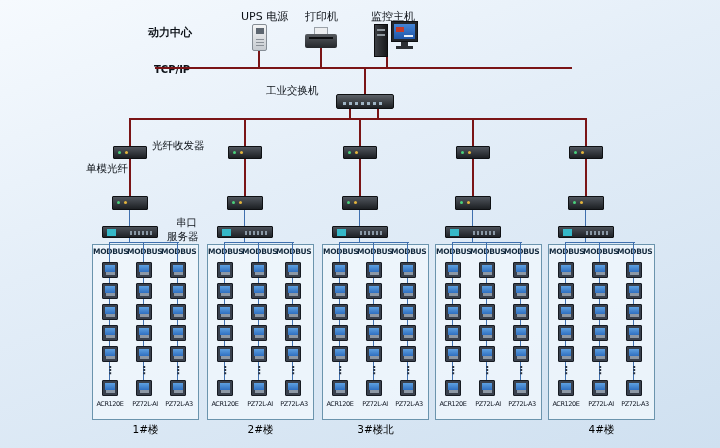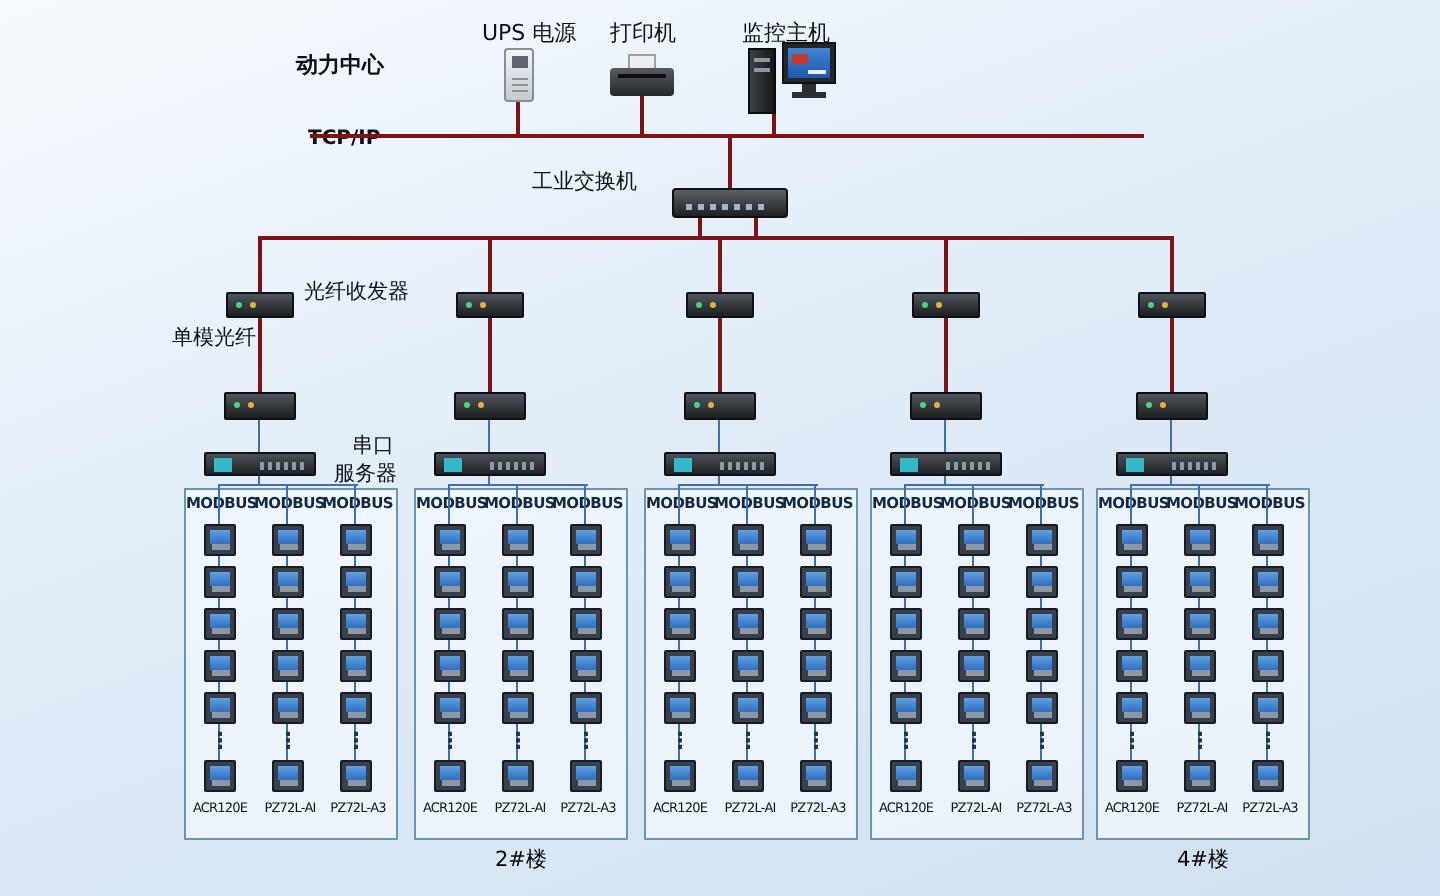--- a/index.html
+++ b/index.html
@@ -163,20 +163,21 @@
         <div class="meter"></div>
         <div class="meter"></div>
         <div class="meter"></div>
         <div class="meter"></div>
         <div class="dots">⋮</div>
         <div class="meter"></div>
       </div>
     <div class="model-lbl m0">ACR120E</div>
     <div class="model-lbl m1">PZ72L-AI</div>
     <div class="model-lbl m2">PZ72L-A3</div>
+    <div class="group-name">1#楼</div>
   </div>
 
   <div class="group" style="left:207px">
     <div class="line gdrop"></div>
     <div class="dev tx top-tx"></div>
     <div class="line gfiber"></div>
     <div class="dev tx bld-tx"></div>
     <div class="bline g-t2s"></div>
     <div class="dev srv g-srv"></div>
     <div class="bline g-s2h"></div>
@@ -254,20 +255,21 @@
         <div class="meter"></div>
         <div class="meter"></div>
         <div class="meter"></div>
         <div class="meter"></div>
         <div class="dots">⋮</div>
         <div class="meter"></div>
       </div>
     <div class="model-lbl m0">ACR120E</div>
     <div class="model-lbl m1">PZ72L-AI</div>
     <div class="model-lbl m2">PZ72L-A3</div>
+    <div class="group-name">3#楼北</div>
   </div>
 
   <div class="group" style="left:435px">
     <div class="line gdrop"></div>
     <div class="dev tx top-tx"></div>
     <div class="line gfiber"></div>
     <div class="dev tx bld-tx"></div>
     <div class="bline g-t2s"></div>
     <div class="dev srv g-srv"></div>
     <div class="bline g-s2h"></div>

